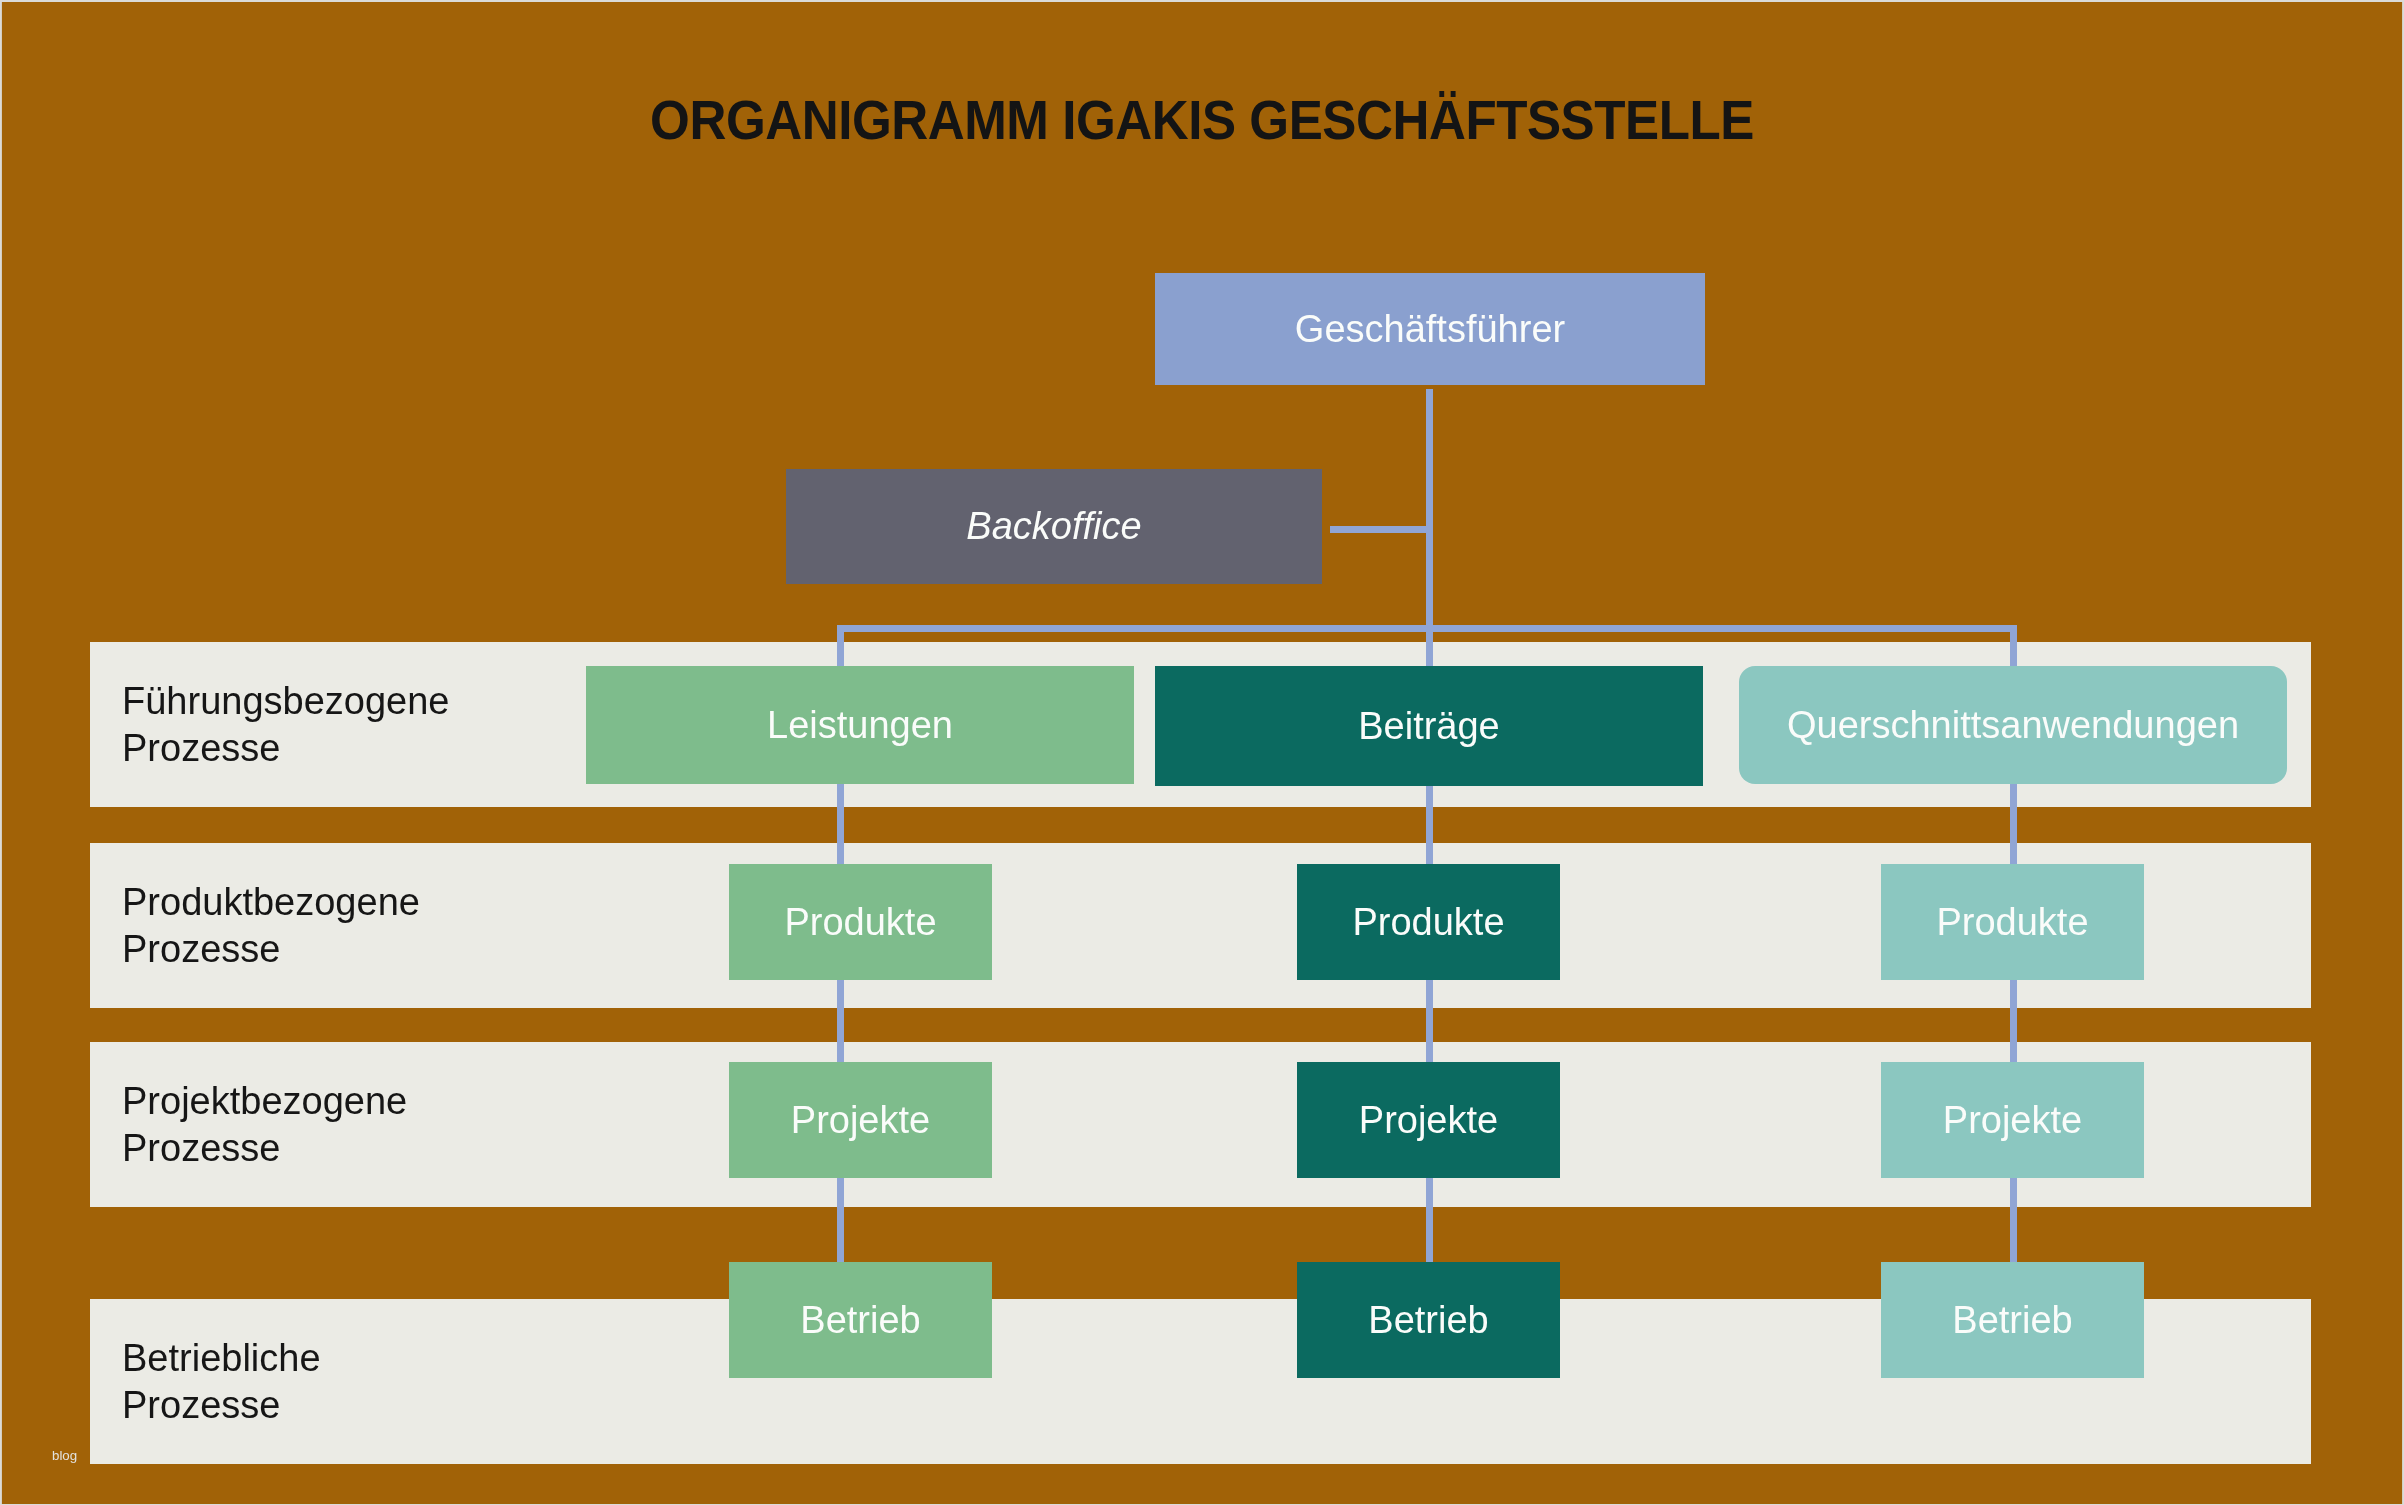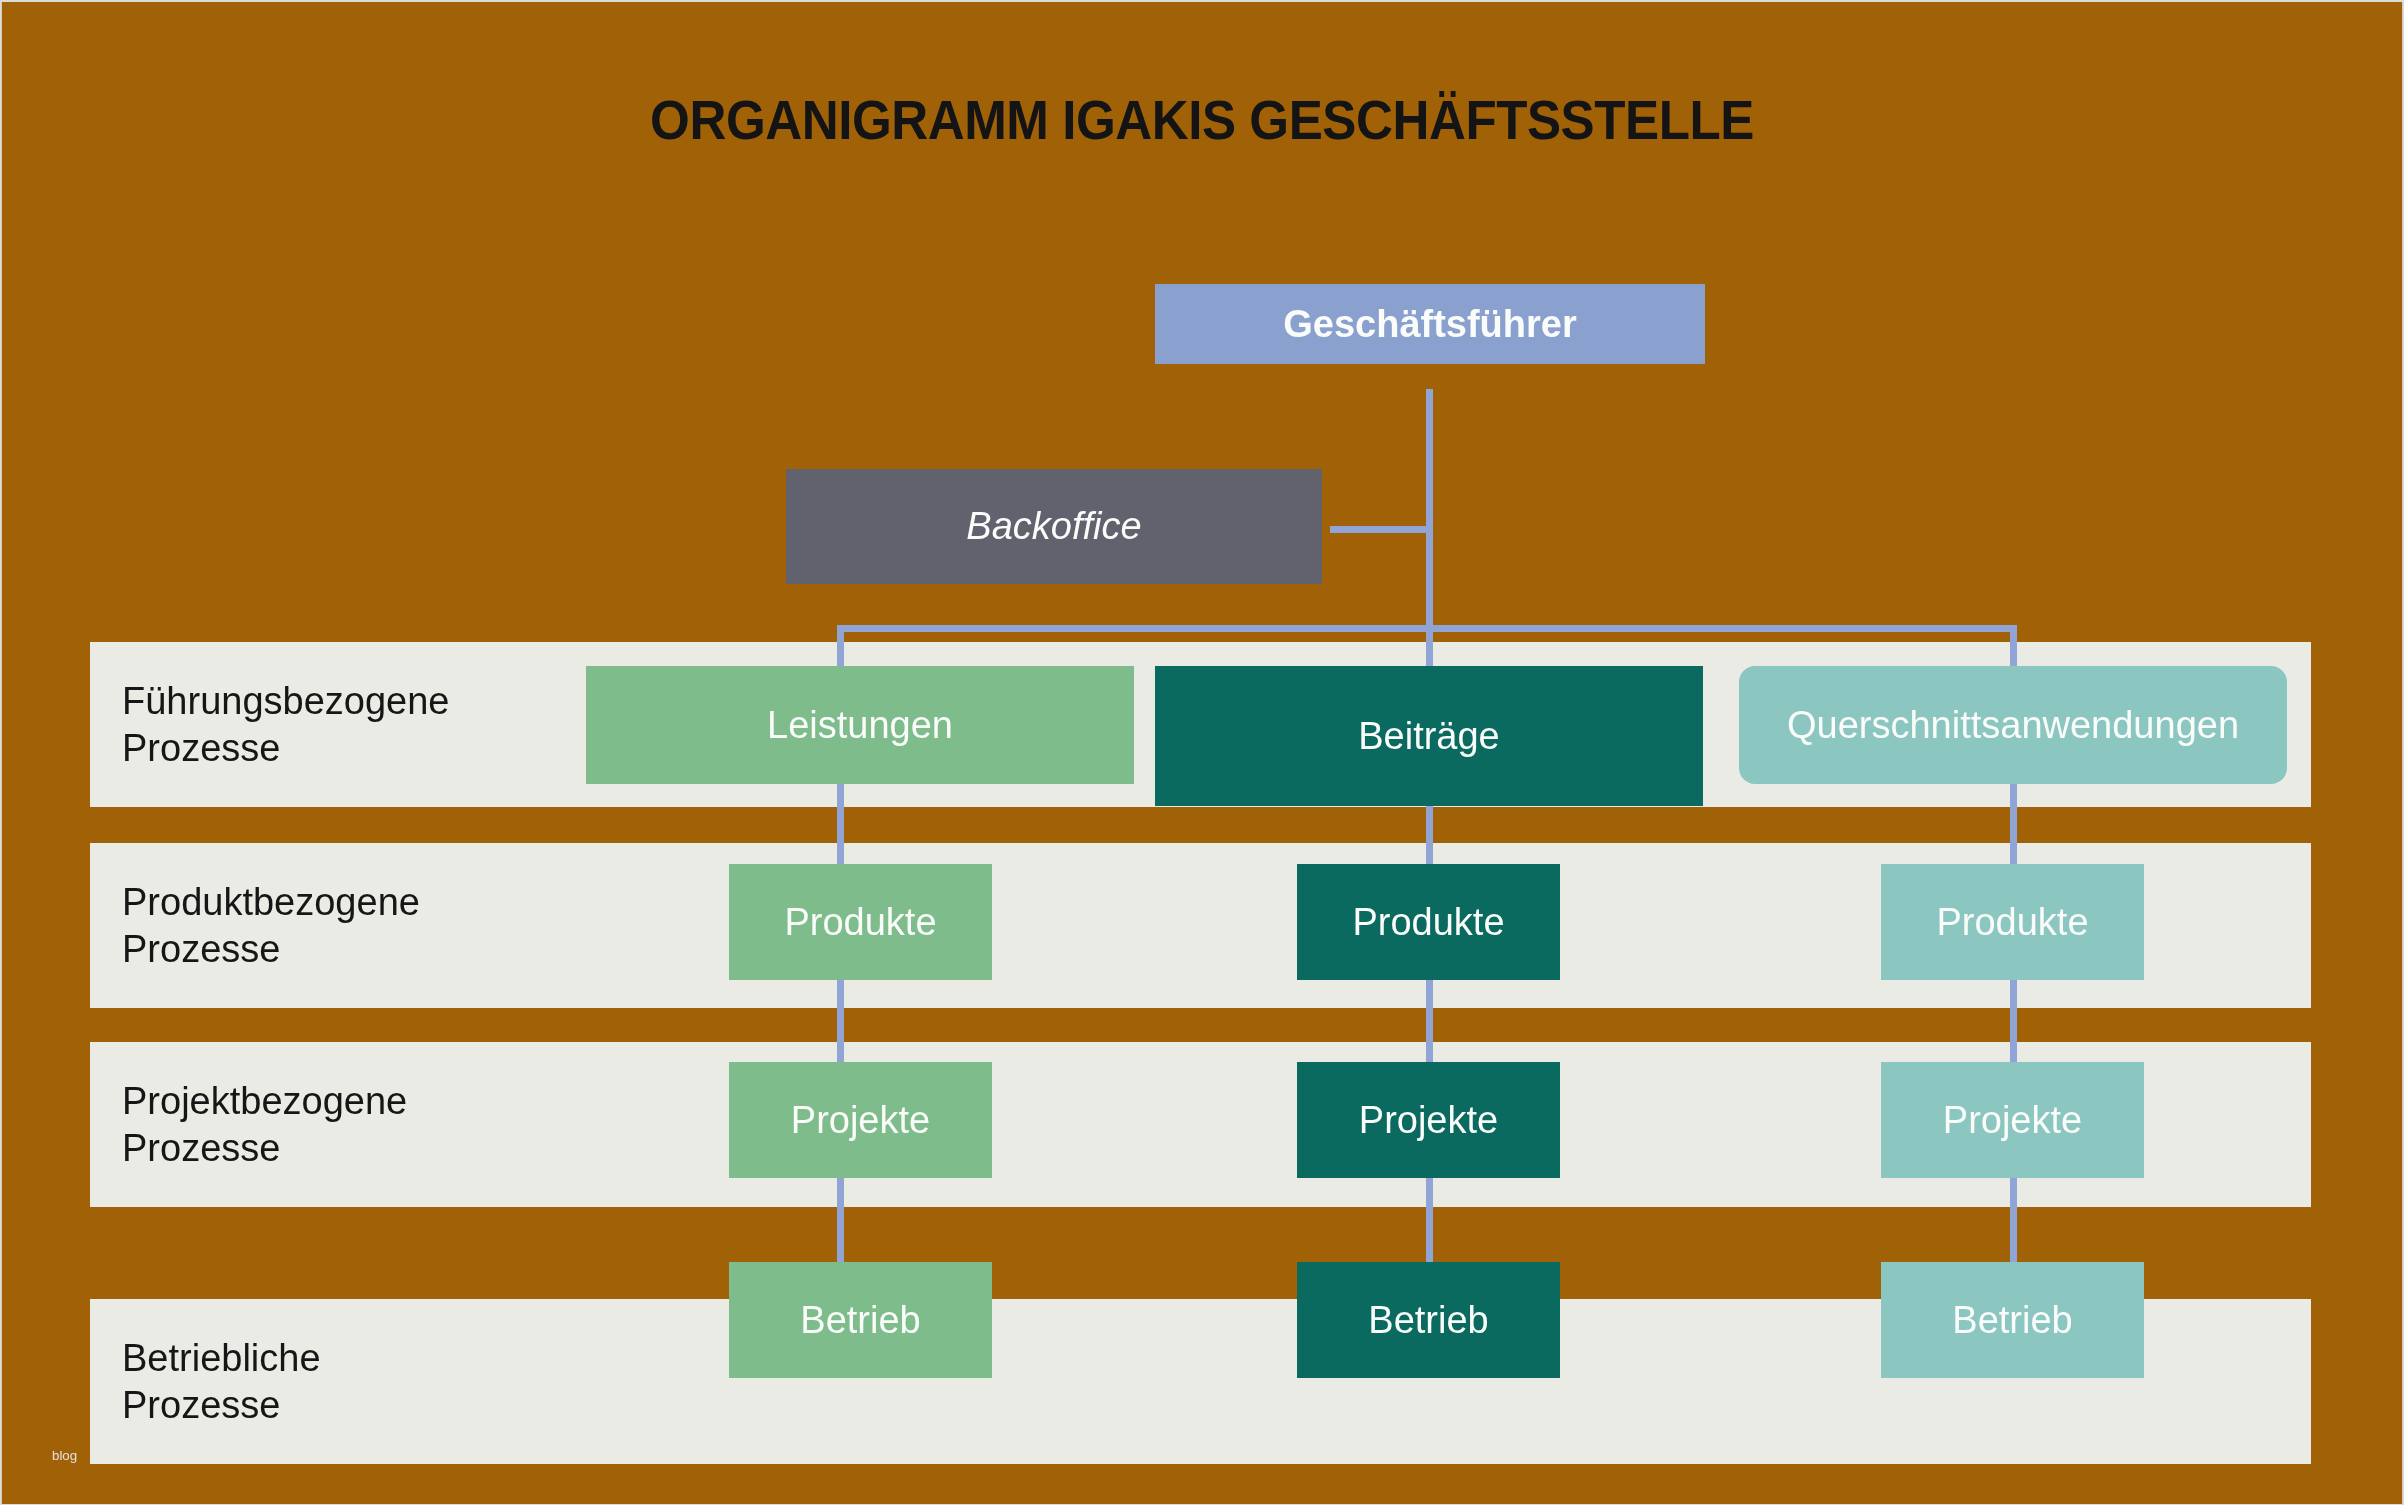--- a/index.html
+++ b/index.html
@@ -77,31 +77,31 @@
   <div class="conn" style="left:2010px;top:784px;width:6.7px;height:80px;"></div>
 
   <div class="conn" style="left:837px;top:980px;width:6.7px;height:83px;"></div>
   <div class="conn" style="left:1426px;top:980px;width:6.7px;height:83px;"></div>
   <div class="conn" style="left:2010px;top:980px;width:6.7px;height:83px;"></div>
 
   <div class="conn" style="left:837px;top:1178px;width:6.7px;height:84px;"></div>
   <div class="conn" style="left:1426px;top:1178px;width:6.7px;height:84px;"></div>
   <div class="conn" style="left:2010px;top:1178px;width:6.7px;height:84px;"></div>
 
-  <div class="node c-director" style="left:1155px;top:284px;width:550px;height:80px;font-weight:bold;">
+  <div class="node c-director" style="left:1155px;top:273px;width:550px;height:112px;">
     <span>Geschäftsführer</span>
   </div>
   <div class="node c-backoffice" style="left:786px;top:469px;width:536px;height:115px;font-style:italic;">
     <span>Backoffice</span>
   </div>
 
   <div class="node c-green" style="left:566px;top:666px;width:548px;height:118px;">
     <span>Leistungen</span>
   </div>
-  <div class="node c-darkteal" style="left:1155px;top:666px;width:548px;height:140px;">
+  <div class="node c-darkteal" style="left:1155px;top:666px;width:548px;height:120px;">
     <span>Beiträge</span>
   </div>
   <div class="node c-lightteal" style="left:1739px;top:666px;width:548px;height:118px;border-radius:16px;">
     <span>Querschnittsanwendungen</span>
   </div>
 
   <div class="node c-green" style="left:709px;top:864px;width:263px;height:116px;">
     <span>Produkte</span>
   </div>
   <div class="node c-darkteal" style="left:1297px;top:864px;width:263px;height:116px;">

